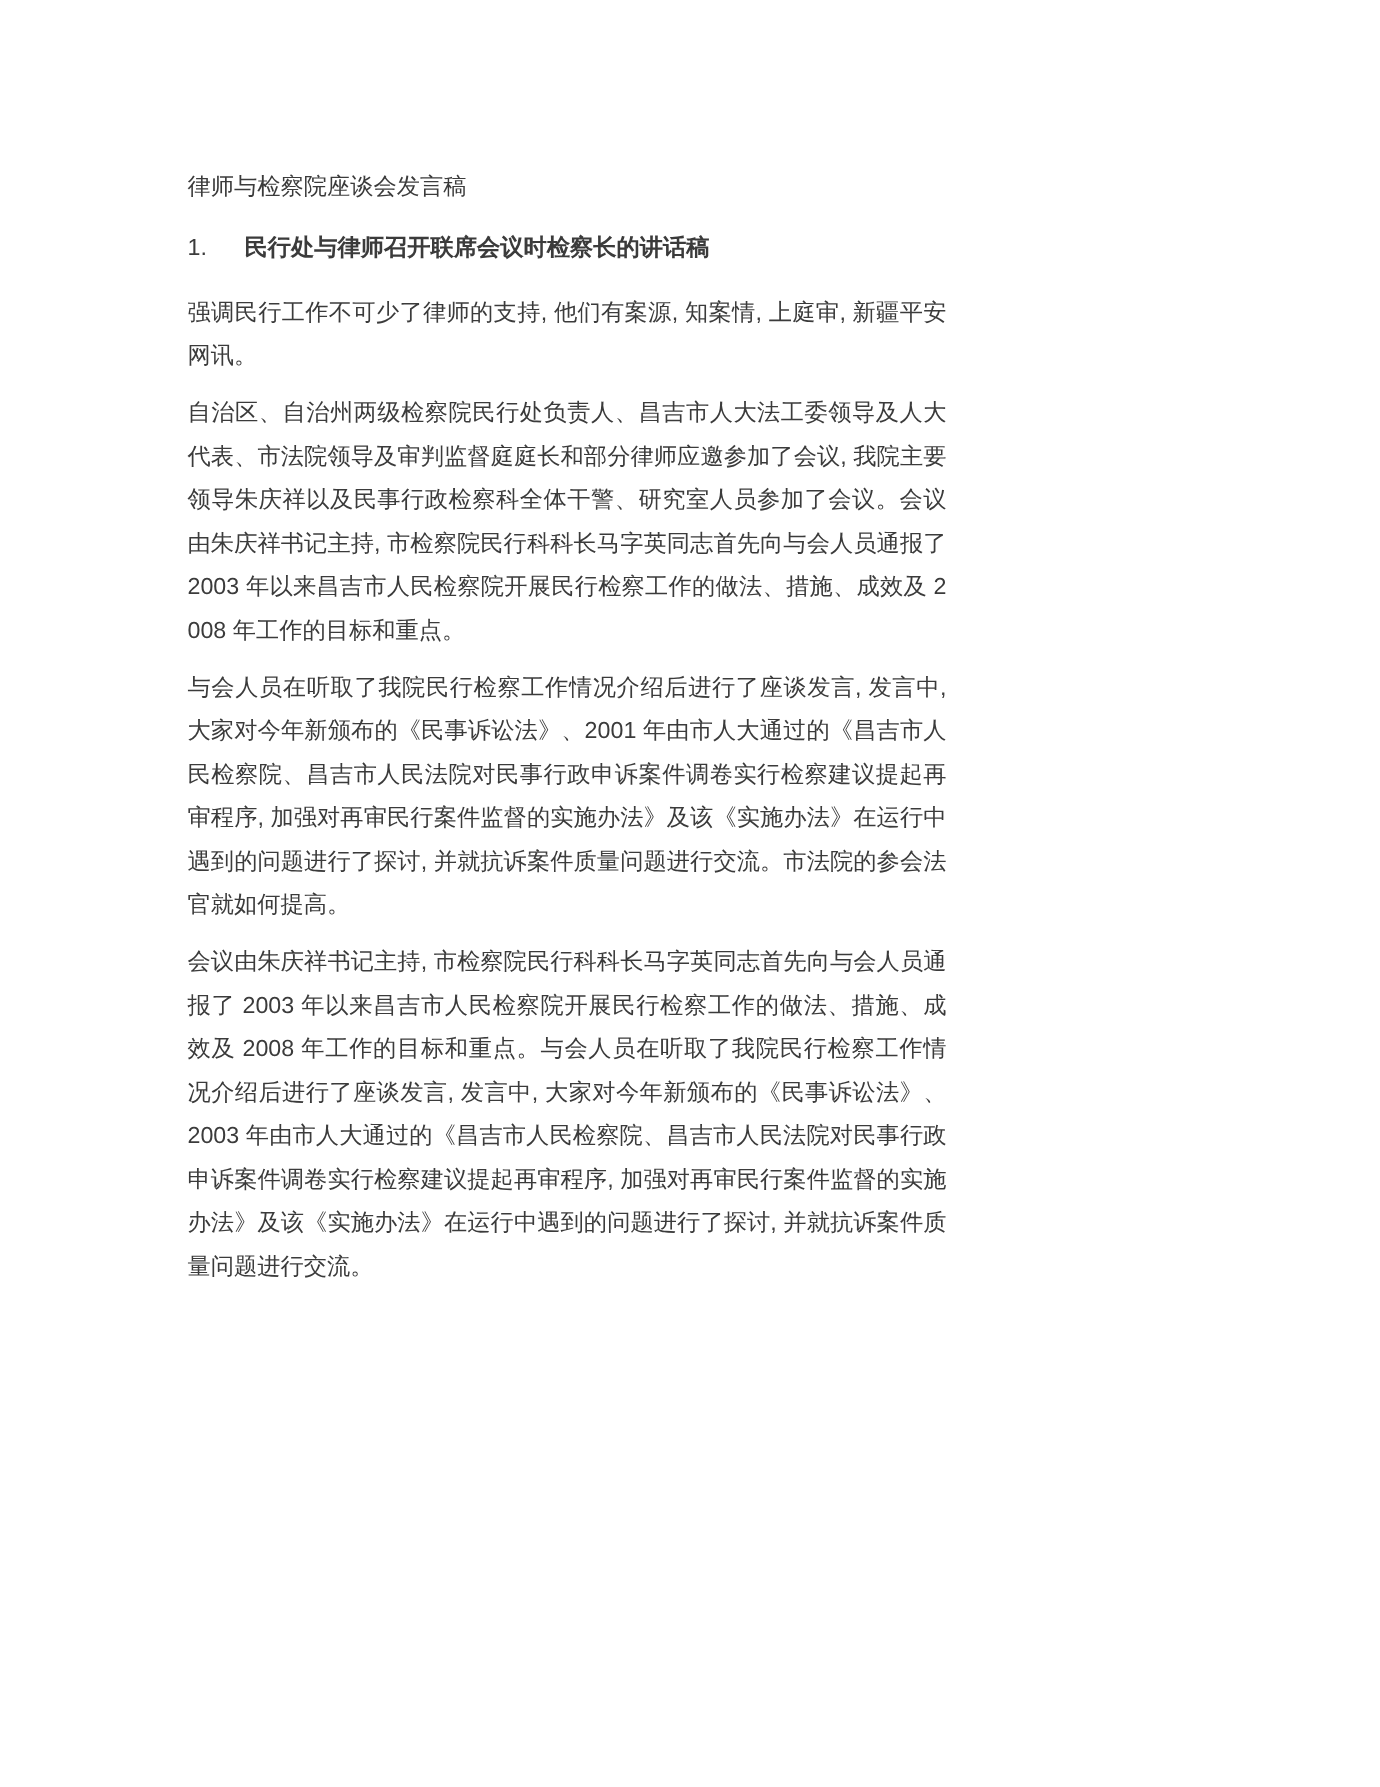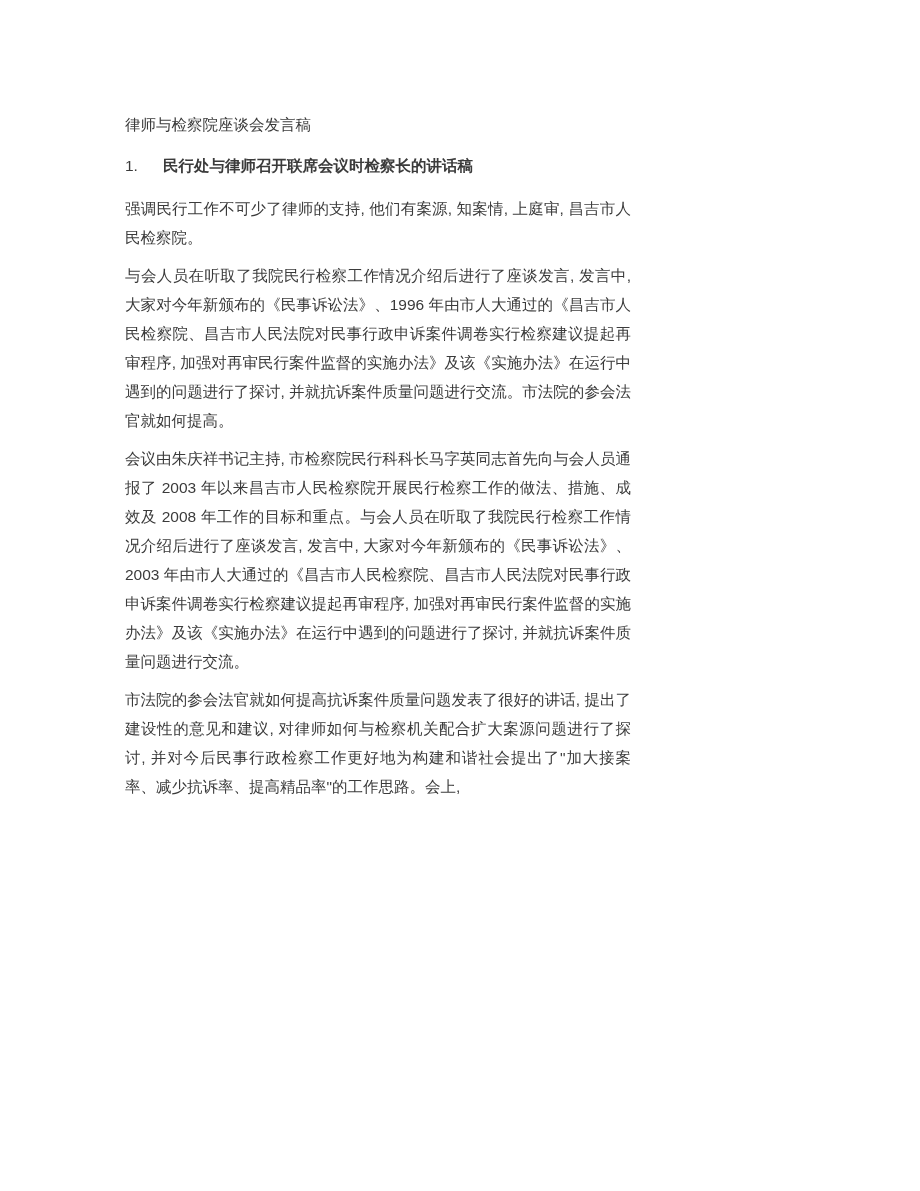--- a/index.html
+++ b/index.html
@@ -57,18 +57,18 @@
 
 <div class="page">
 
   <h1 class="doc-title">律师与检察院座谈会发言稿</h1>
 
   <div class="list-row">
     <span class="list-num">1.</span>
     <span class="list-text">民行处与律师召开联席会议时检察长的讲话稿</span>
   </div>
 
-  <p class="body-para">强调民行工作不可少了律师的支持, 他们有案源, 知案情, 上庭审, 昌吉市人民检察院。</p>
-  <p class="body-para">与会人员在听取了我院民行检察工作情况介绍后进行了座谈发言, 发言中, 大家对今年新颁布的《民事诉讼法》、1996 年由市人大通过的《昌吉市人民检察院、昌吉市人民法院对民事行政申诉案件调卷实行检察建议提起再审程序, 加强对再审民行案件监督的实施办法》及该《实施办法》在运行中遇到的问题进行了探讨, 并就抗诉案件质量问题进行交流。市法院的参会法官就如何提高。</p>
+  <p class="body-para">强调民行工作不可少了律师的支持, 他们有案源, 知案情, 上庭审, 新疆平安网讯。</p>
+  <p class="body-para">自治区、自治州两级检察院民行处负责人、昌吉市人大法工委领导及人大代表、市法院领导及审判监督庭庭长和部分律师应邀参加了会议, 我院主要领导朱庆祥以及民事行政检察科全体干警、研究室人员参加了会议。会议由朱庆祥书记主持, 市检察院民行科科长马字英同志首先向与会人员通报了 2003 年以来昌吉市人民检察院开展民行检察工作的做法、措施、成效及 2008 年工作的目标和重点。</p>
+  <p class="body-para">与会人员在听取了我院民行检察工作情况介绍后进行了座谈发言, 发言中, 大家对今年新颁布的《民事诉讼法》、2001 年由市人大通过的《昌吉市人民检察院、昌吉市人民法院对民事行政申诉案件调卷实行检察建议提起再审程序, 加强对再审民行案件监督的实施办法》及该《实施办法》在运行中遇到的问题进行了探讨, 并就抗诉案件质量问题进行交流。市法院的参会法官就如何提高。</p>
   <p class="body-para">会议由朱庆祥书记主持, 市检察院民行科科长马字英同志首先向与会人员通报了 2003 年以来昌吉市人民检察院开展民行检察工作的做法、措施、成效及 2008 年工作的目标和重点。与会人员在听取了我院民行检察工作情况介绍后进行了座谈发言, 发言中, 大家对今年新颁布的《民事诉讼法》、2003 年由市人大通过的《昌吉市人民检察院、昌吉市人民法院对民事行政申诉案件调卷实行检察建议提起再审程序, 加强对再审民行案件监督的实施办法》及该《实施办法》在运行中遇到的问题进行了探讨, 并就抗诉案件质量问题进行交流。</p>
-  <p class="body-para">市法院的参会法官就如何提高抗诉案件质量问题发表了很好的讲话, 提出了建设性的意见和建议, 对律师如何与检察机关配合扩大案源问题进行了探讨, 并对今后民事行政检察工作更好地为构建和谐社会提出了"加大接案率、减少抗诉率、提高精品率"的工作思路。会上,</p>
 
 </div>
 
 </body></html>

